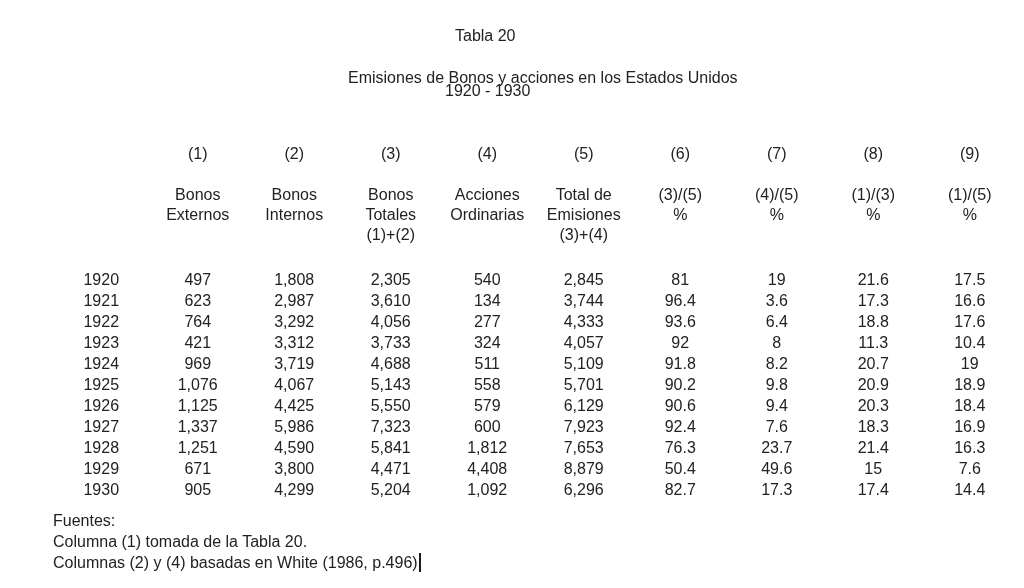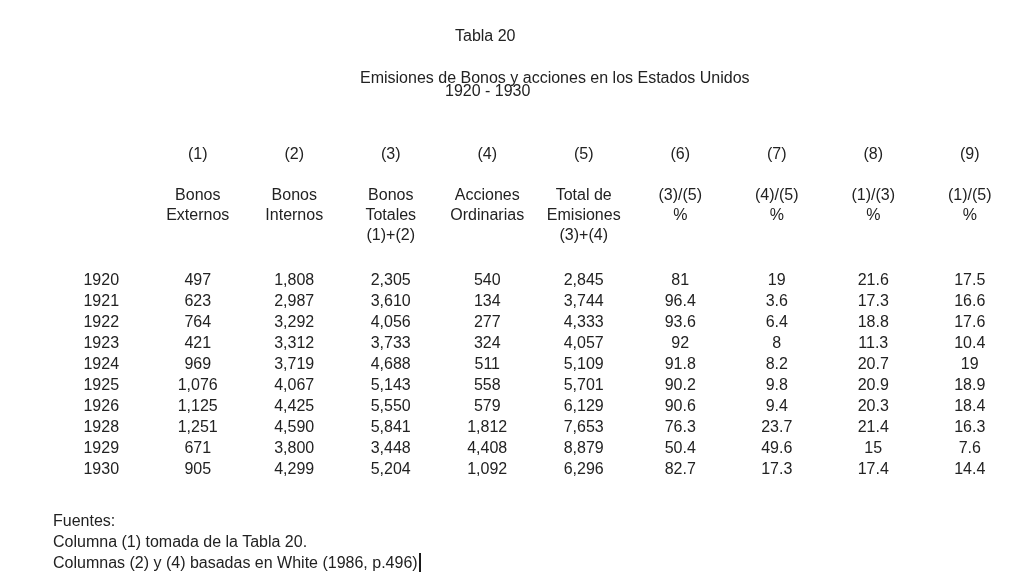--- a/index.html
+++ b/index.html
@@ -67,21 +67,21 @@
     margin-left: 1px;
   }
 </style>
 </head>
 <body>
 
 <div class="page">
 
   <div class="absline" style="left:455px; top:25px;">Tabla 20</div>
 
-  <div class="absline" style="left:348px; top:67px;margin-left:12px;">Emisiones de Bonos y acciones en los Estados Unidos</div>
+  <div class="absline" style="left:348px; top:67px;">Emisiones de Bonos y acciones en los Estados Unidos</div>
   <div class="absline" style="left:445px; top:80px;">1920 - 1930</div>
 
   <table class="tbl nums" style="top:143px;">
     <colgroup>
         <col>
         <col>
         <col>
         <col>
         <col>
         <col>
@@ -245,39 +245,51 @@
           <td>4,425</td>
           <td>5,550</td>
           <td>579</td>
           <td>6,129</td>
           <td>90.6</td>
           <td>9.4</td>
           <td>20.3</td>
           <td>18.4</td>
         </tr>
 
+        <tr>
+          <td>1927</td>
+          <td>1,337</td>
+          <td>5,986</td>
+          <td>7,323</td>
+          <td>600</td>
+          <td>7,923</td>
+          <td>92.4</td>
+          <td>7.6</td>
+          <td>18.3</td>
+          <td>16.9</td>
+        </tr>
 
         <tr>
           <td>1928</td>
           <td>1,251</td>
           <td>4,590</td>
           <td>5,841</td>
           <td>1,812</td>
           <td>7,653</td>
           <td>76.3</td>
           <td>23.7</td>
           <td>21.4</td>
           <td>16.3</td>
         </tr>
 
         <tr>
           <td>1929</td>
           <td>671</td>
           <td>3,800</td>
-          <td>3,448</td>
+          <td>4,471</td>
           <td>4,408</td>
           <td>8,879</td>
           <td>50.4</td>
           <td>49.6</td>
           <td>15</td>
           <td>7.6</td>
         </tr>
 
         <tr>
           <td>1930</td>

